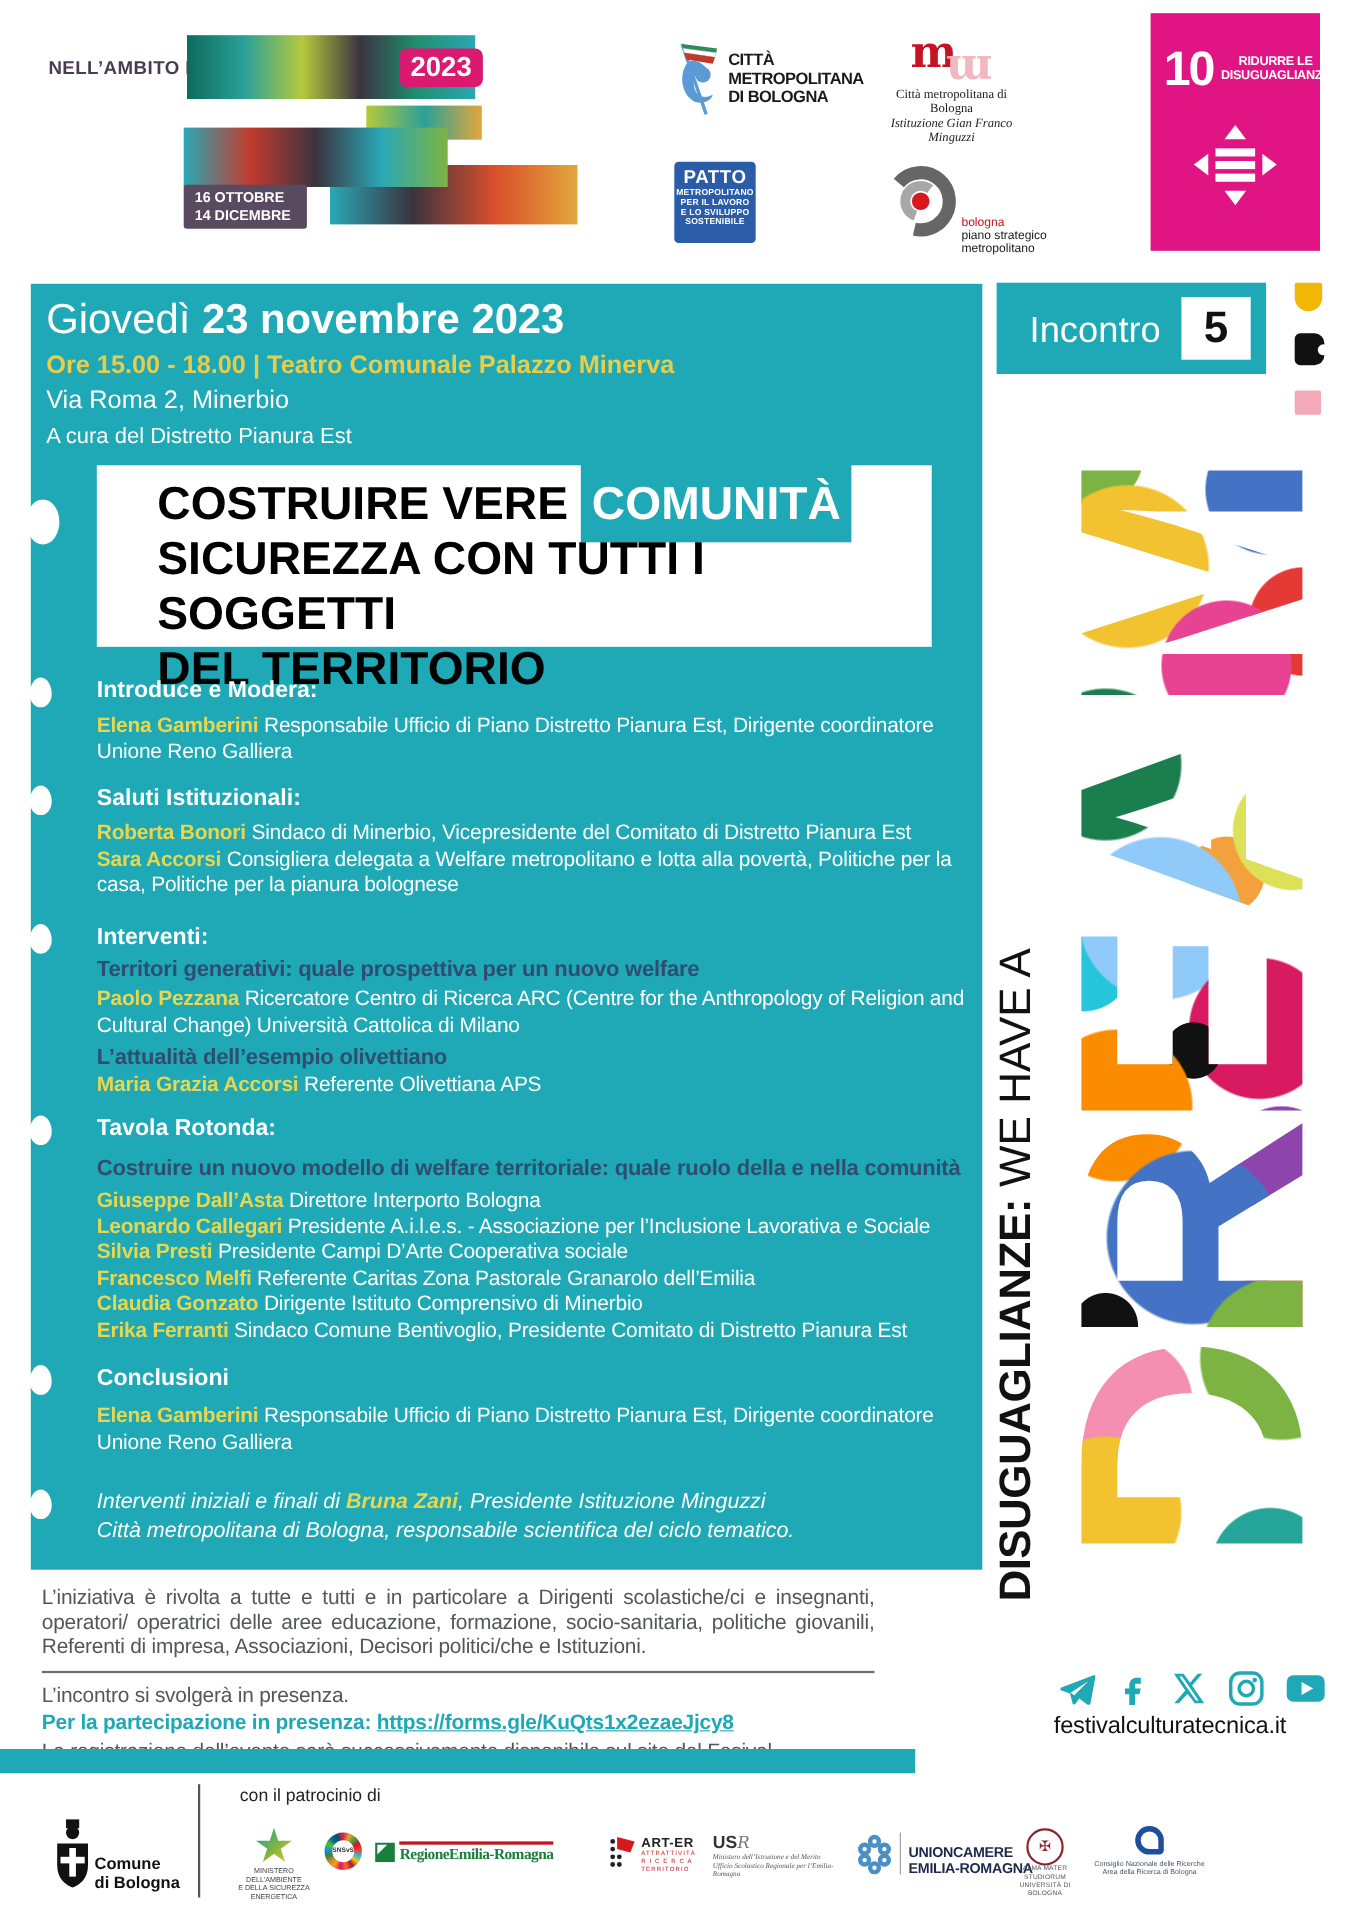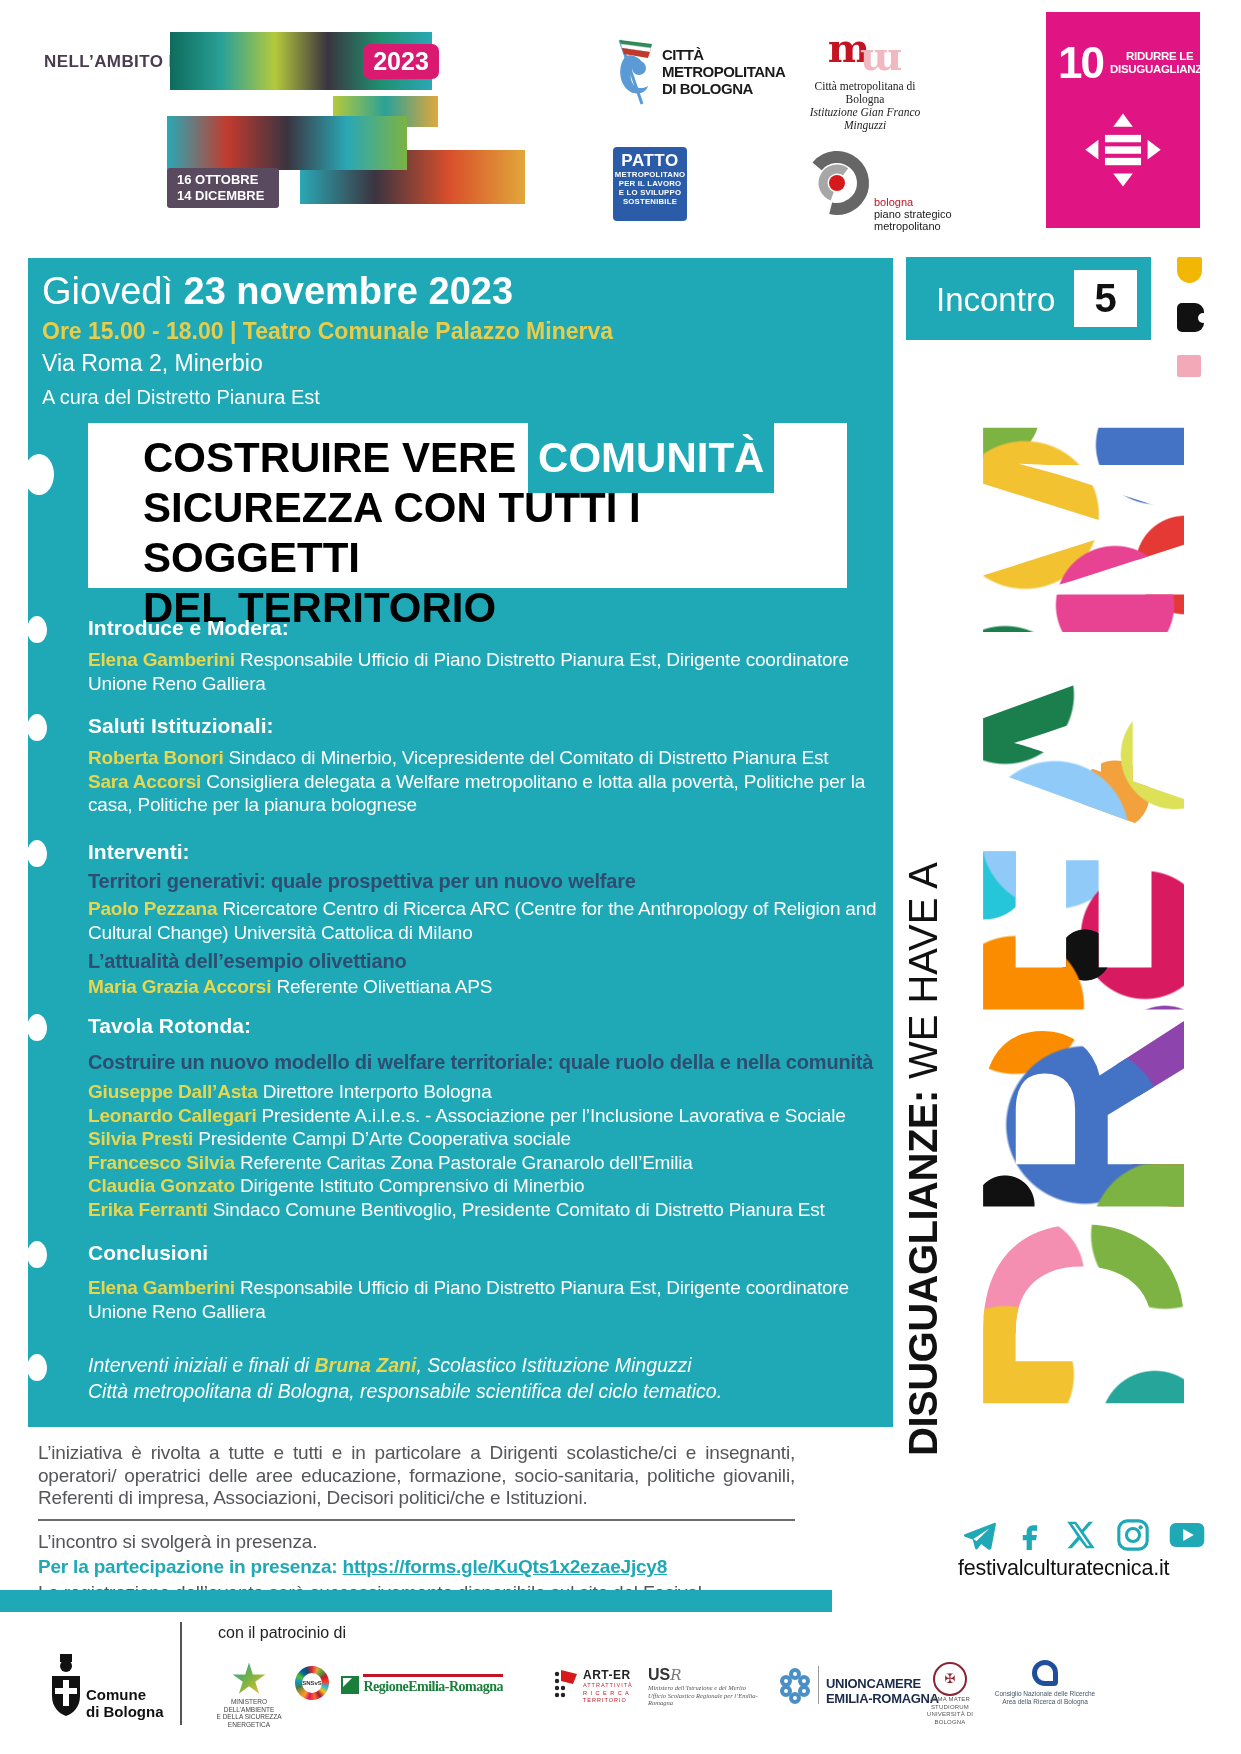--- a/index.html
+++ b/index.html
@@ -298,34 +298,34 @@
       <span class="nm">Maria Grazia Accorsi</span> <span>Referente Olivettiana APS</span>
     </div>
 
     <div class="bullet" style="left:-1px;top:756px;"></div>
     <div class="sec-h" style="top:756px;">Tavola Rotonda:</div>
     <div class="sub" style="top:793px;">Costruire un nuovo modello di welfare territoriale: quale ruolo della e nella comunità</div>
     <div class="block" style="top:822px;">
       <span class="nm">Giuseppe Dall’Asta</span> <span>Direttore Interporto Bologna</span><br>
       <span class="nm">Leonardo Callegari</span> <span>Presidente A.i.l.e.s. - Associazione per l’Inclusione Lavorativa e Sociale</span><br>
       <span class="nm">Silvia Presti</span> <span>Presidente Campi D’Arte Cooperativa sociale</span><br>
-      <span class="nm">Francesco Silvia</span> <span>Referente Caritas Zona Pastorale Granarolo dell’Emilia</span><br>
+      <span class="nm">Francesco Melfi</span> <span>Referente Caritas Zona Pastorale Granarolo dell’Emilia</span><br>
       <span class="nm">Claudia Gonzato</span> <span>Dirigente Istituto Comprensivo di Minerbio</span><br>
       <span class="nm">Erika Ferranti</span> <span>Sindaco Comune Bentivoglio, Presidente Comitato di Distretto Pianura Est</span>
     </div>
 
     <div class="bullet" style="left:-1px;top:983px;"></div>
     <div class="sec-h" style="top:983px;">Conclusioni</div>
     <div class="block" style="top:1018px;">
       <span class="nm">Elena Gamberini</span> <span>Responsabile Ufficio di Piano Distretto Pianura Est, Dirigente coordinatore Unione Reno Galliera</span>
     </div>
 
     <div class="bullet" style="left:-1px;top:1096px;"></div>
     <div class="note" style="top:1094px;">
-      <span>Interventi iniziali e finali di </span><span class="nm">Bruna Zani</span><span>, Scolastico Istituzione Minguzzi</span><br>
+      <span>Interventi iniziali e finali di </span><span class="nm">Bruna Zani</span><span>, Presidente Istituzione Minguzzi</span><br>
       <span>Città metropolitana di Bologna, responsabile scientifica del ciclo tematico.</span>
     </div>
   </div>
 
   <div class="abs outro">
     <p>L’iniziativa è rivolta a tutte e tutti e in particolare a Dirigenti scolastiche/ci e insegnanti, operatori/ operatrici delle aree educazione, formazione, socio-sanitaria, politiche giovanili, Referenti di impresa, Associazioni, Decisori politici/che e Istituzioni.</p>
     <hr class="rule">
     <div class="line">L’incontro si svolgerà in presenza.</div>
     <div class="line">
       <span class="teal">Per la partecipazione in presenza: </span><a href="#">https://forms.gle/KuQts1x2ezaeJjcy8</a>

